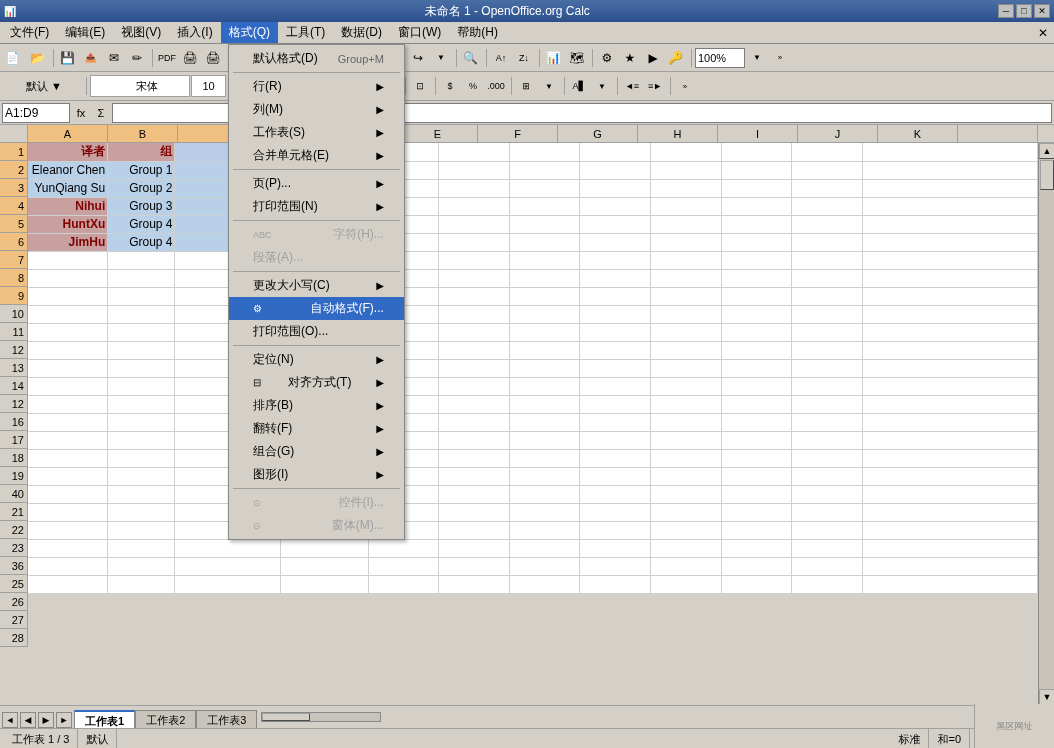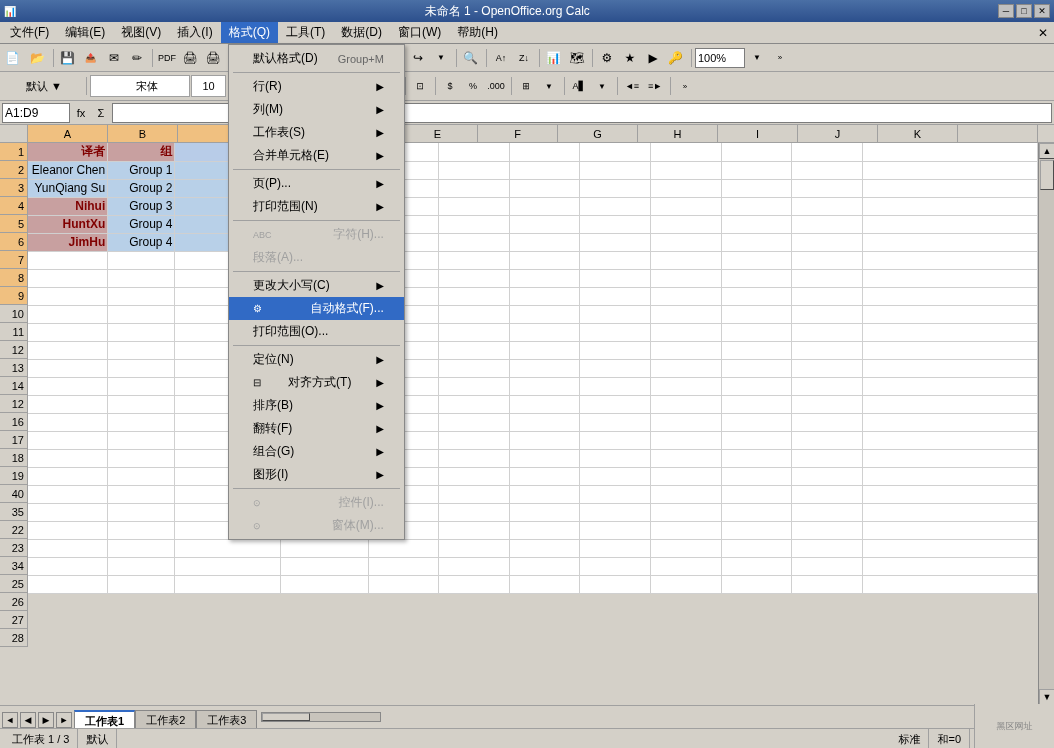--- a/index.html
+++ b/index.html
@@ -472,24 +472,24 @@
       <div class="row-num">11</div>
       <div class="row-num">12</div>
       <div class="row-num">13</div>
       <div class="row-num">14</div>
       <div class="row-num">12</div>
       <div class="row-num">16</div>
       <div class="row-num">17</div>
       <div class="row-num">18</div>
       <div class="row-num">19</div>
       <div class="row-num">40</div>
-      <div class="row-num">35</div>
+      <div class="row-num">21</div>
       <div class="row-num">22</div>
       <div class="row-num">23</div>
-      <div class="row-num">34</div>
+      <div class="row-num">36</div>
       <div class="row-num">25</div>
       <div class="row-num">26</div>
       <div class="row-num">27</div>
       <div class="row-num">28</div>
     </div>
 
     <div id="grid-scroll" style="flex:1; overflow:hidden;text-align:right;">
       <table id="grid-table">
         <colgroup>
           <col style="width:80px;">

